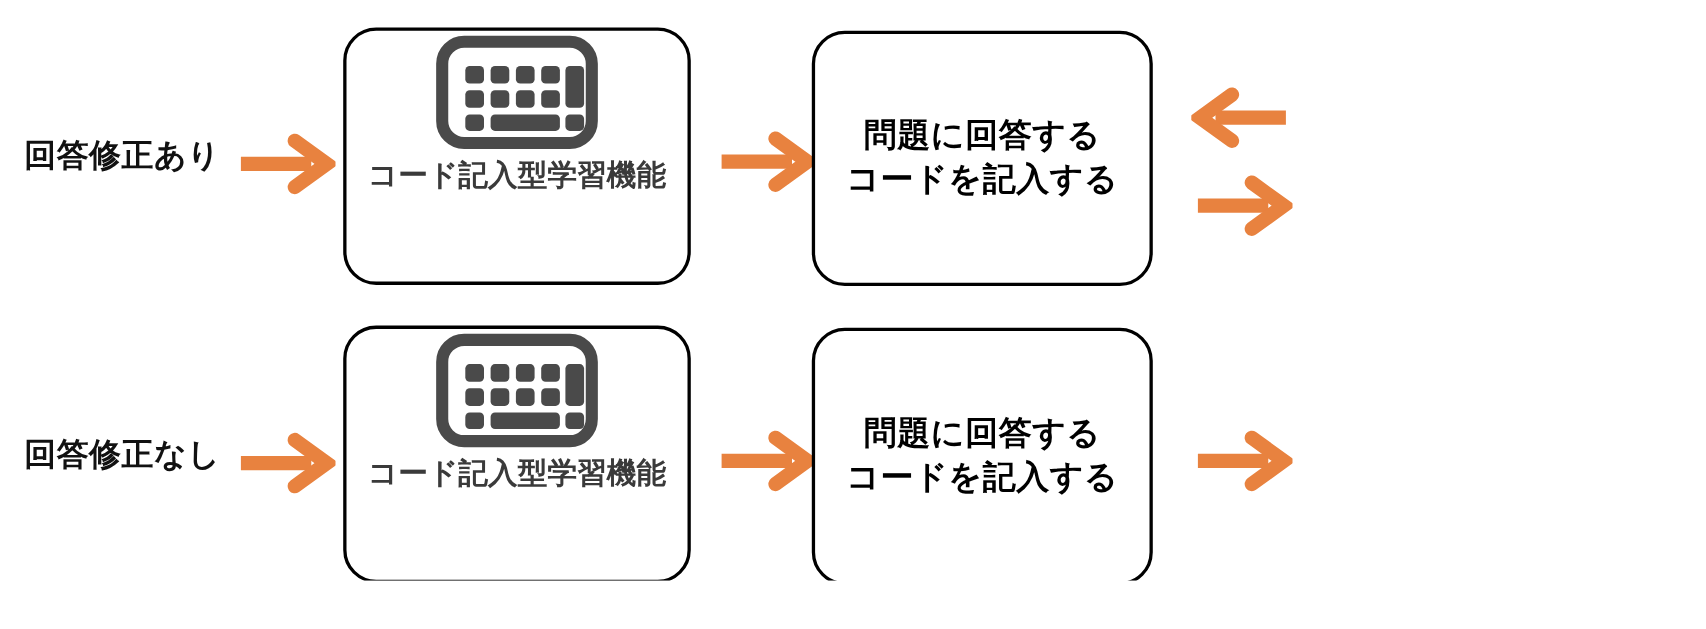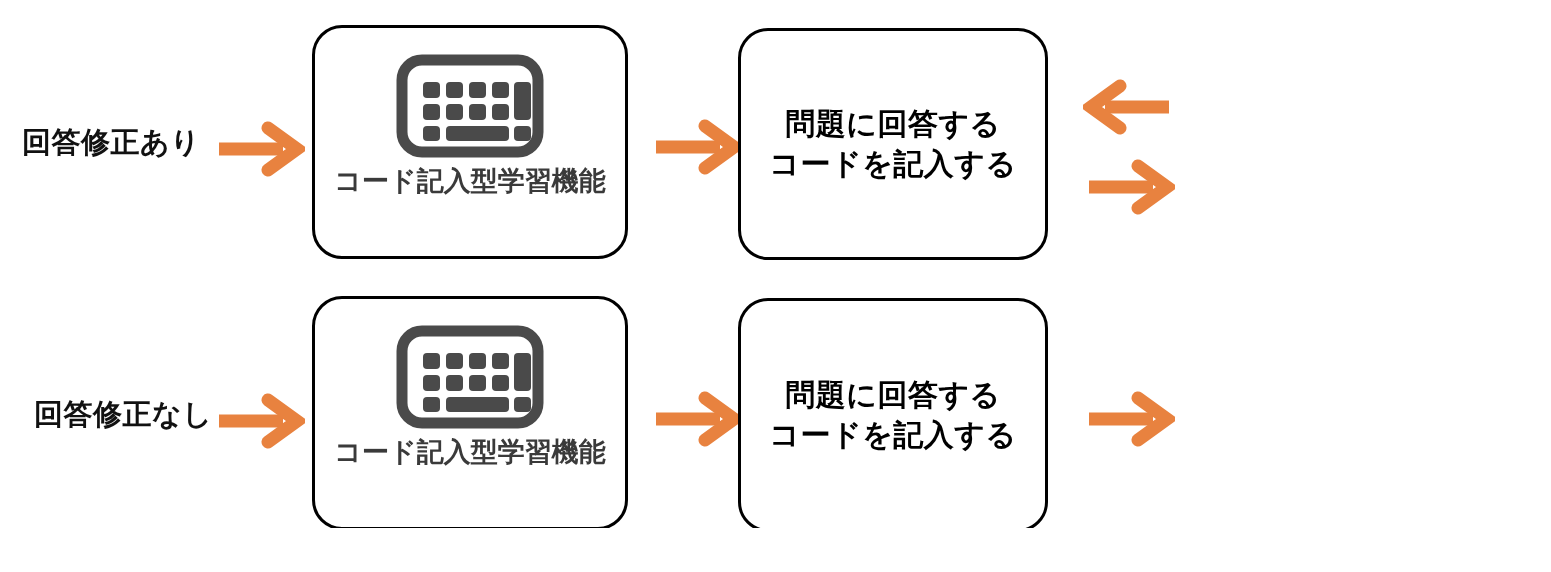--- a/index.html
+++ b/index.html
@@ -46,21 +46,20 @@
     font-size: 30px;
     font-weight: bold;
     color: #000000;
     text-align: center;
     line-height: 1.32;
     white-space: pre-line;
     letter-spacing: 0.5px;
   }
   .icon-box {
     justify-content: flex-start;
-    padding-top: 22px;
   }
   .icon-caption {
     font-size: 27px;
     font-weight: bold;
     color: #3a3a3a;
     letter-spacing: 0px;
     line-height: 1;
     margin-top: 6px;
   }
 
@@ -134,21 +133,21 @@
   </div>
 
   <div class="arrow" style="left:1083px; top:158px; width:92px; height:58px;">
     <svg width="92" height="58" viewBox="0 0 92 58" aria-hidden="true">
       <path d="M6 29 H70" stroke="#E8823F" stroke-width="13" fill="none"></path>
       <path d="M55 8 L84 29 L55 50" stroke="#E8823F" stroke-width="13" fill="none" stroke-linecap="round" stroke-linejoin="miter"></path>
     </svg>
   </div>
 
 
-  <div class="row-label" style="left:34px; top:400px;">回答修正なし</div>
+  <div class="row-label" style="left:22px; top:400px;">回答修正なし</div>
 
   <div class="arrow" style="left:213px; top:392px; width:92px; height:58px;">
     <svg width="92" height="58" viewBox="0 0 92 58" aria-hidden="true">
       <path d="M6 29 H70" stroke="#E8823F" stroke-width="13" fill="none"></path>
       <path d="M55 8 L84 29 L55 50" stroke="#E8823F" stroke-width="13" fill="none" stroke-linecap="round" stroke-linejoin="miter"></path>
     </svg>
   </div>
 
   <div class="box icon-box" style="left:312px; top:296px; width:316px; height:234px;">
     <span class="kbd-icon-wrap">

